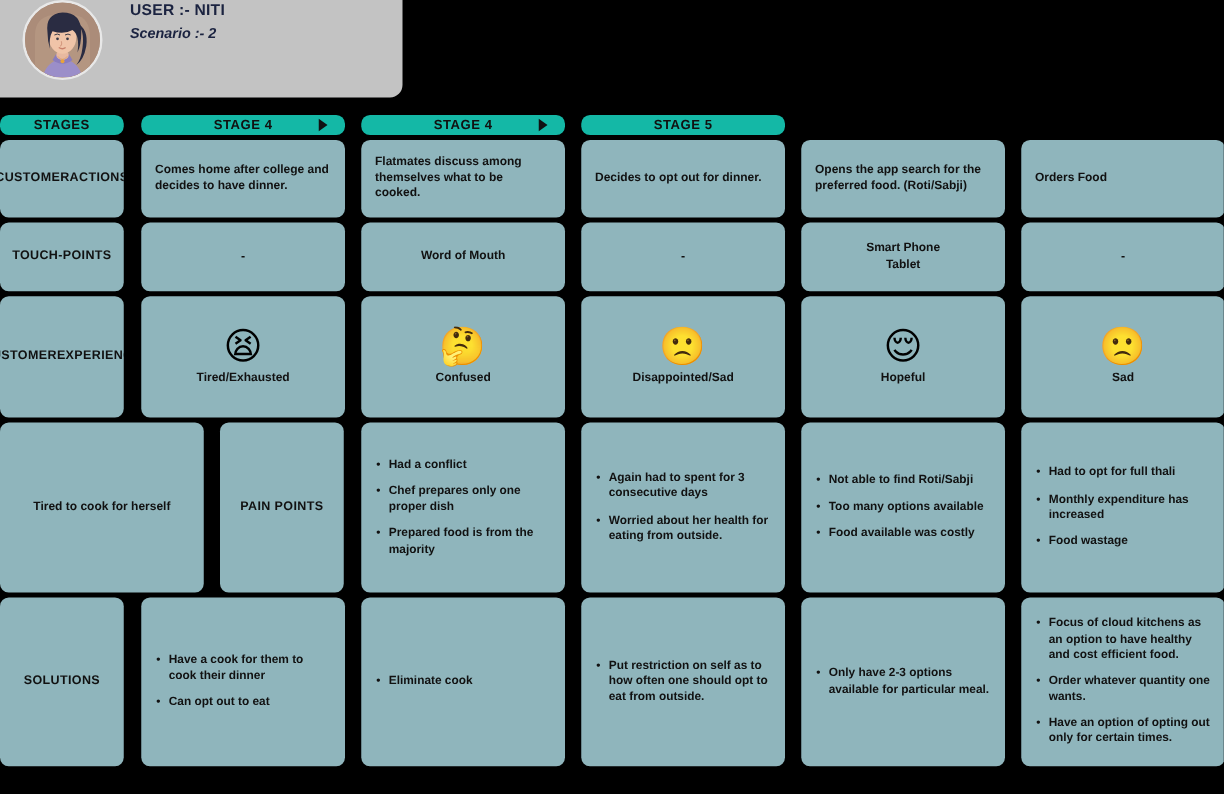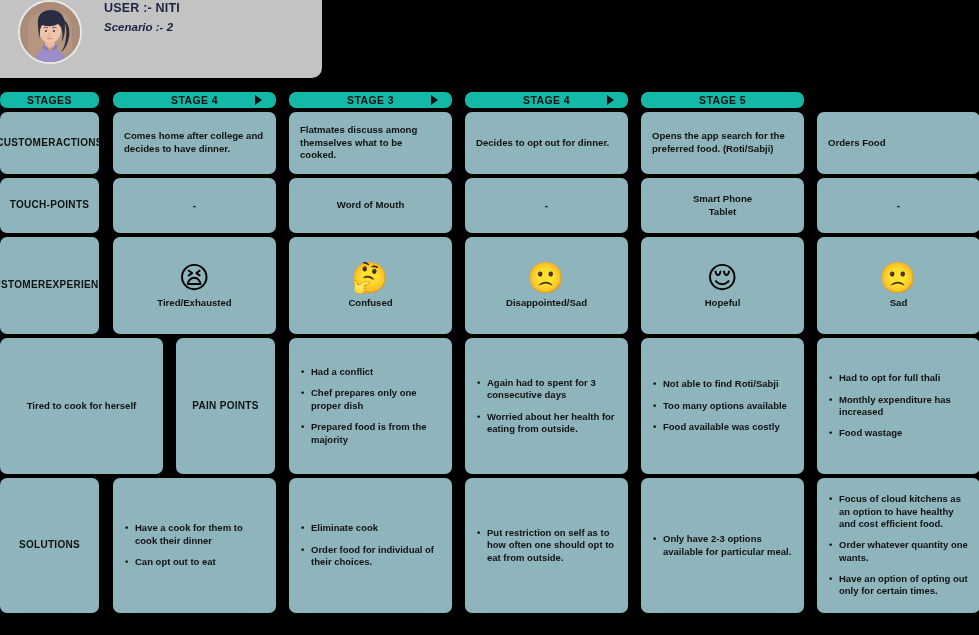--- a/index.html
+++ b/index.html
@@ -169,24 +169,20 @@
 
   <div class="row row-head">
     <div class="cell c0">
       <span class="head-label">STAGES</span>
     </div>
     <div class="cell cN">
       <span class="head-label">STAGE 4</span>
       <span class="arrow-icon"></span>
     </div>
     <div class="cell cN">
-      <span class="head-label">STAGE 3</span>
-      <span class="arrow-icon"></span>
-    </div>
-    <div class="cell cN">
       <span class="head-label">STAGE 4</span>
       <span class="arrow-icon"></span>
     </div>
     <div class="cell cN">
       <span class="head-label">STAGE 5</span>
     </div>
   </div>
 
   <div class="row row-actions">
     <div class="cell c0 rowlabel">
@@ -307,21 +303,20 @@
     <div class="cell c0 rowlabel">SOLUTIONS</div>
     <div class="cell cN content">
       <ul class="bullets">
           <li>Have a cook for them to cook their dinner</li>
           <li>Can opt out to eat</li>
         </ul>
     </div>
     <div class="cell cN content">
       <ul class="bullets">
           <li>Eliminate cook</li>
-          <li>Order food for individual of their choices.</li>
         </ul>
     </div>
     <div class="cell cN content">
       <ul class="bullets">
           <li>Put restriction on self as to how often one should opt to eat from outside.</li>
         </ul>
     </div>
     <div class="cell cN content">
       <ul class="bullets">
           <li>Only have 2-3 options available for particular meal.</li>

